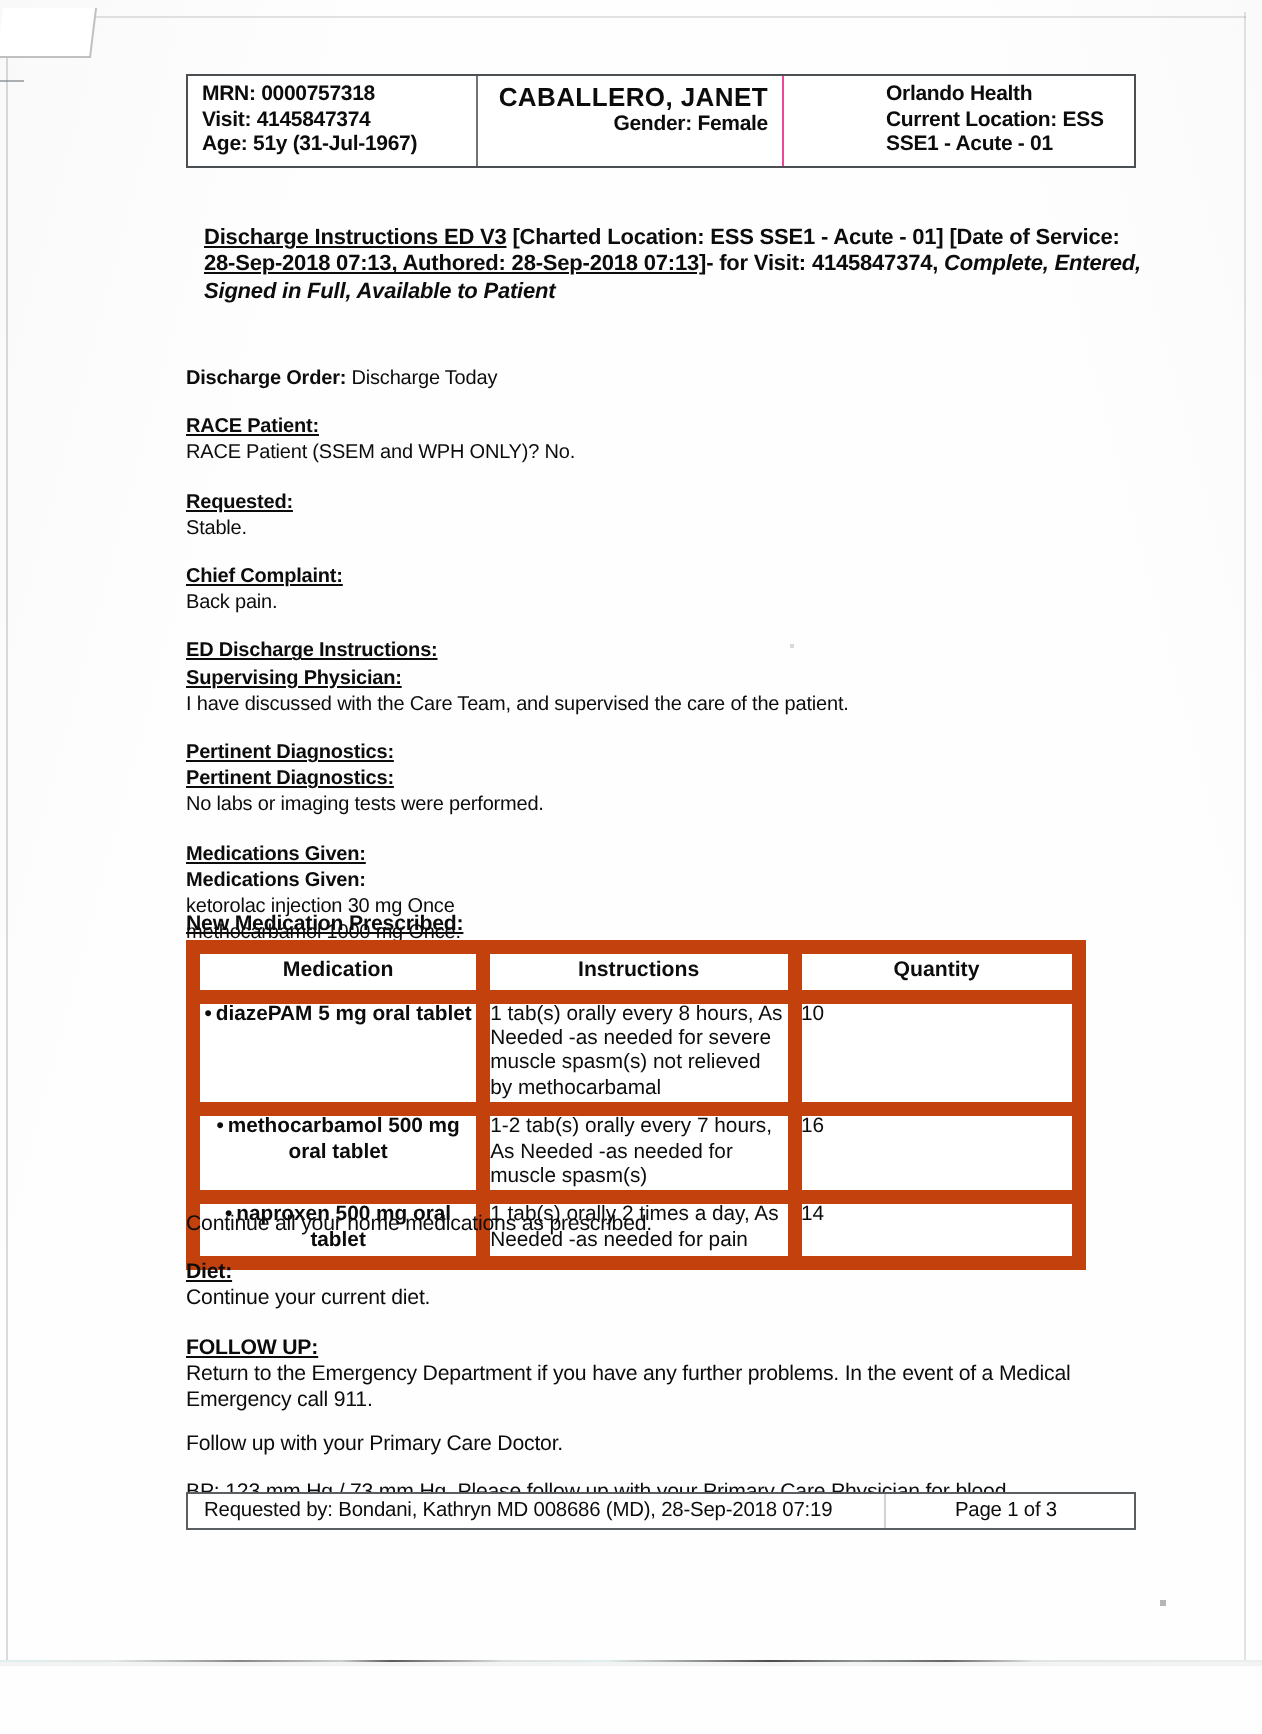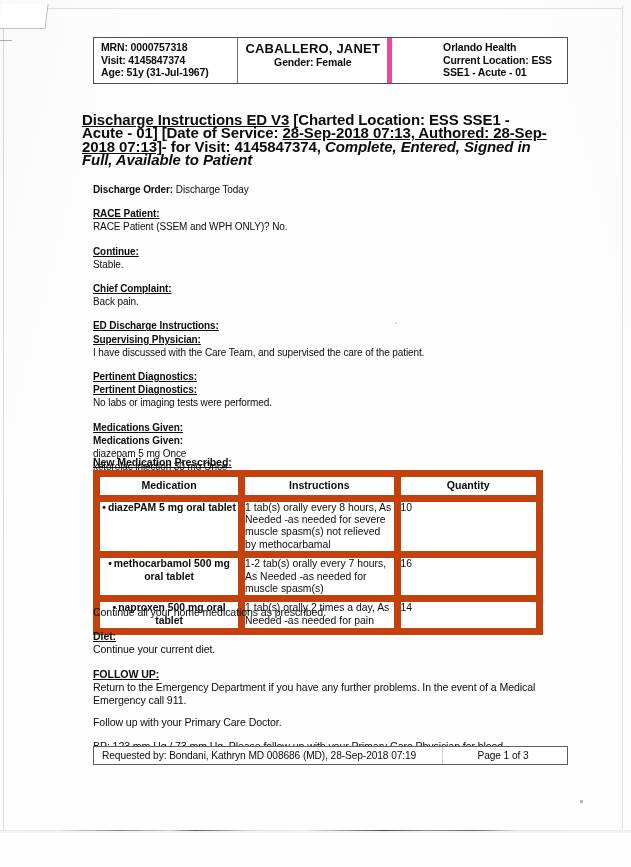--- a/index.html
+++ b/index.html
@@ -111,43 +111,43 @@
     padding: 3px 7px 4px 7px;
     box-sizing: border-box;
     font-size: 10.5px;
     font-weight: bold;
     line-height: 12.6px;
     letter-spacing: -0.15px;
   }
   .hdr-cell.c1 { width: 160px; border-right: 1px solid #6e7376; }
   .hdr-cell.c2 {
     width: 170px;
-    border-right: 5px solid #ec4899;
-    text-align: center;
+    border-right: 1px solid #ec4899;
+    text-align: right;
   }
   .hdr-cell.c3 { width: 145px; margin-left: 44px; }
   .hdr-name {
     font-size: 13px;
     font-weight: bold;
     letter-spacing: 0.2px;
     line-height: 15px;
   }
   .hdr-gender {
     font-size: 10.5px;
     font-weight: bold;
     line-height: 12.6px;
   }
 
   
   .title-block {
     position: absolute;
-    left: 82px;
+    left: 102px;
     top: 113px;
     width: 470px;
-    font-size: 15px;
+    font-size: 11px;
     line-height: 13.4px;
     font-weight: bold;
     letter-spacing: -0.1px;
   }
   .title-block .u { text-decoration: underline; }
   .title-block .ital { font-style: italic; font-weight: bold; }
 
   
   .body-wrap {
     position: absolute;
@@ -305,21 +305,21 @@
     <div class="sec">
       <span class="inline-head">Discharge Order:</span><span> Discharge Today</span>
     </div>
 
     <div class="sec">
       <span class="ln h-bold-u">RACE Patient:</span>
       <span class="ln">RACE Patient (SSEM and WPH ONLY)? No.</span>
     </div>
 
     <div class="sec">
-      <span class="ln h-bold-u">Continue:</span>
+      <span class="ln h-bold-u">Requested:</span>
       <span class="ln">Stable.</span>
     </div>
 
     <div class="sec">
       <span class="ln h-bold-u">Chief Complaint:</span>
       <span class="ln">Back pain.</span>
     </div>
 
     <div class="sec">
       <span class="ln h-bold-u">ED Discharge Instructions:</span>
@@ -329,21 +329,20 @@
 
     <div class="sec">
       <span class="ln h-bold-u">Pertinent Diagnostics:</span>
       <span class="ln h-bold-u">Pertinent Diagnostics:</span>
       <span class="ln">No labs or imaging tests were performed.</span>
     </div>
 
     <div class="sec">
       <span class="ln h-bold-u">Medications Given:</span>
       <span class="ln h-bold">Medications Given:</span>
-      <span class="ln">diazepam 5  mg Once</span>
       <span class="ln">ketorolac injection 30  mg Once</span>
       <span class="ln">methocarbamol 1000  mg Once.</span>
     </div>
 
   </div>
 
   <div class="med-head">New Medication Prescribed:</div>
 
   <table class="med-table">
     <thead>

